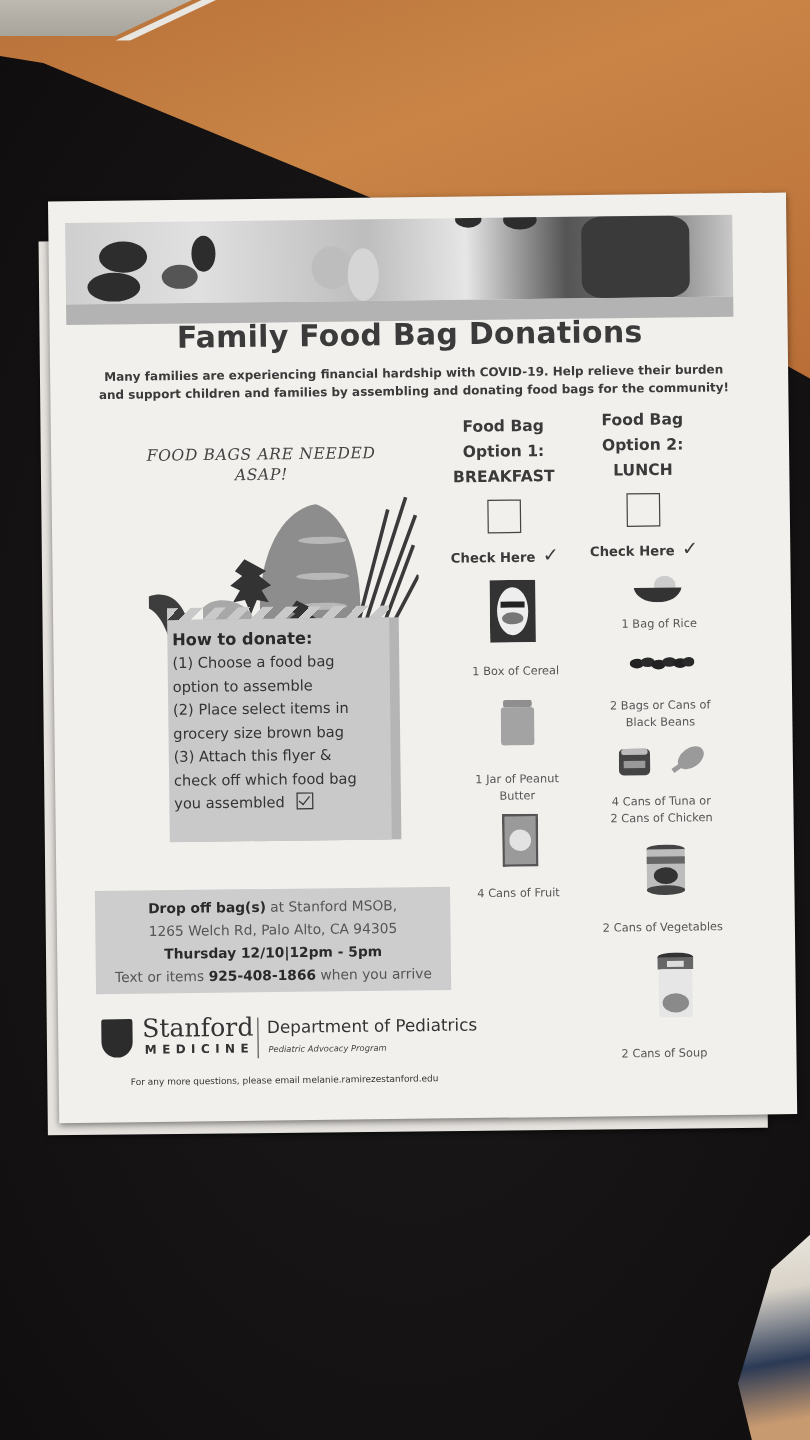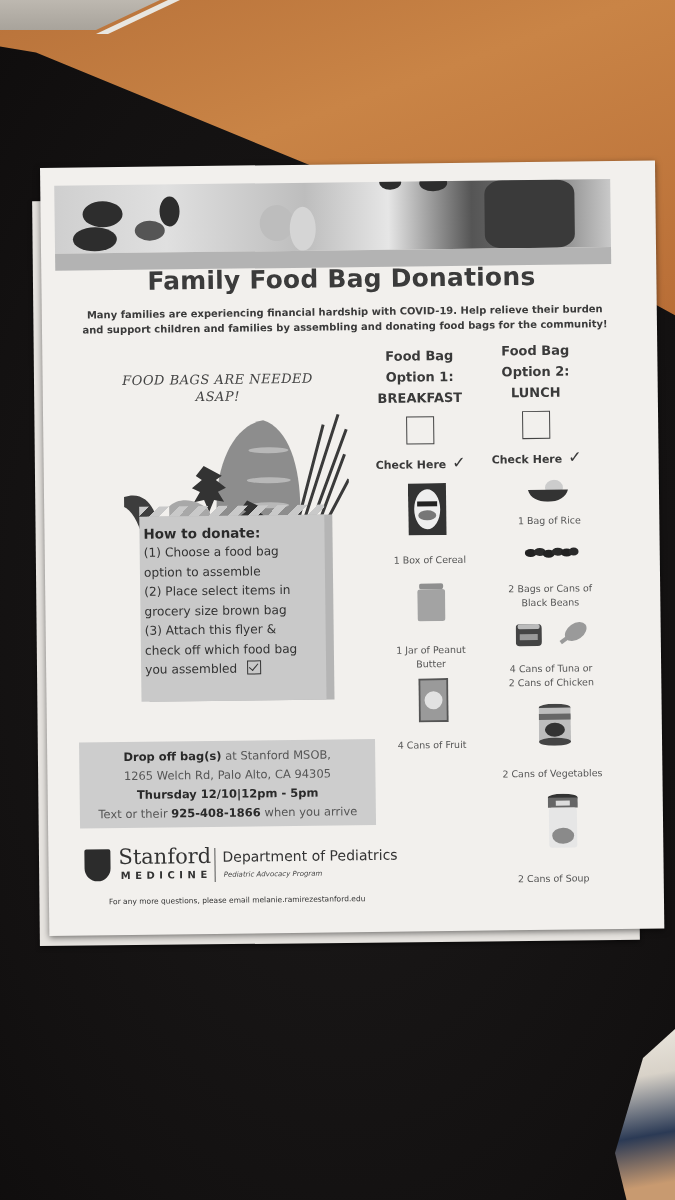--- a/index.html
+++ b/index.html
@@ -298,21 +298,21 @@
     <rect x="8" y="7" width="14" height="5" fill="#ddd"></rect>
     <rect x="1" y="14" width="28" height="40" rx="3" fill="#e6e6e6"></rect>
     <ellipse cx="15" cy="42" rx="11" ry="8" fill="#8a8a8a"></ellipse>
   </svg>
   <div class="item" style="left:440px;top:710px;">2 Cans of Soup</div>
 
   <div class="dropoff">
     <div><b>Drop off bag(s)</b><span> at Stanford MSOB,</span></div>
     <div>1265 Welch Rd, Palo Alto, CA 94305</div>
     <div style="font-weight:bold;color:#2a2a2a;">Thursday 12/10|12pm - 5pm</div>
-    <div><span>Text or their </span><b>925-408-1866</b><span> when you arrive</span></div>
+    <div><span>Text or items </span><b>925-408-1866</b><span> when you arrive</span></div>
   </div>
 
   <div class="logo">
     <div class="shield"></div>
     <div class="stanford">Stanford</div>
     <div class="medicine">MEDICINE</div>
     <div class="vdiv"></div>
     <div class="dept">Department of Pediatrics</div>
     <div class="program">Pediatric Advocacy Program</div>
   </div>

